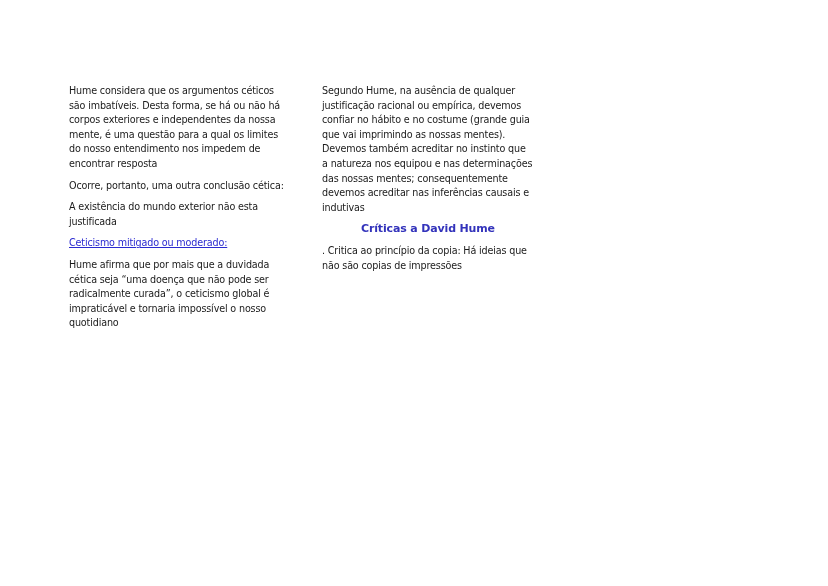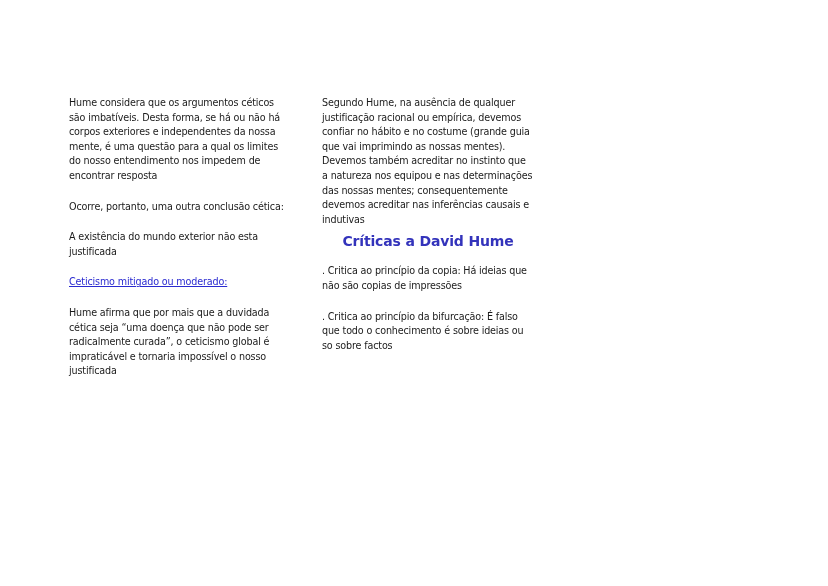--- a/index.html
+++ b/index.html
@@ -1,33 +1,32 @@
 <!DOCTYPE html>
 <html><head>
   <meta charset="utf-8">
   <style>
     html, body { margin: 0; padding: 0; background: #ffffff; }
     body { width: 828px; height: 586px; position: relative; overflow: hidden;
       font-family: "DejaVu Sans", sans-serif; color: #1a1a1a; }
     .col { position: absolute; top: 80px; width: 215px; font-size: 9.6px; line-height: 14.6px; letter-spacing: -0.15px; }
     .col-left { left: 69px; }
     .col-right { left: 322px; width: 212px; }
-    .para { margin: 16px 0 7px 0; }
+    .para { margin: 4px 0 7px 0; }
     .link { color: #2a2ad0; text-decoration: underline; cursor: pointer; text-align: right; }
-    .heading { color: #3333bb; font-weight: bold; font-size: 14px; text-align: center; margin: 4px 0 8px 0; line-height: 14px; }
+    .heading { color: #3333bb; font-weight: bold; font-size: 11px; text-align: center; margin: 4px 0 8px 0; line-height: 14px; }
   </style>
 </head>
 <body>
 
 <div class="col col-left">
   <p class="para">Hume considera que os argumentos céticos são imbatíveis. Desta forma, se há ou não há corpos exteriores e independentes da nossa mente, é uma questão para a qual os limites do nosso entendimento nos impedem de encontrar resposta</p>
   <p class="para">Ocorre, portanto, uma outra conclusão cética:</p>
   <p class="para">A existência do mundo exterior não esta justificada</p>
   <p class="para"><a class="link">Ceticismo mitigado ou moderado:</a></p>
-  <p class="para">Hume afirma que por mais que a duvidada cética seja “uma doença que não pode ser radicalmente curada”, o ceticismo global é impraticável e tornaria impossível o nosso justificada</p>
+  <p class="para">Hume afirma que por mais que a duvidada cética seja “uma doença que não pode ser radicalmente curada”, o ceticismo global é impraticável e tornaria impossível o nosso quotidiano</p>
 </div>
 
 <div class="col col-right">
   <p class="para">Segundo Hume, na ausência de qualquer justificação racional ou empírica, devemos confiar no hábito e no costume (grande guia que vai imprimindo as nossas mentes). Devemos também acreditar no instinto que a natureza nos equipou e nas determinações das nossas mentes; consequentemente devemos acreditar nas inferências causais e indutivas</p>
   <div class="heading">Críticas a David Hume</div>
   <p class="para">. Critica ao princípio da copia: Há ideias que não são copias de impressões</p>
-  <p class="para">. Critica ao princípio da bifurcação: É falso que todo o conhecimento é sobre ideias ou so sobre factos</p>
 </div>
 
 </body></html>

